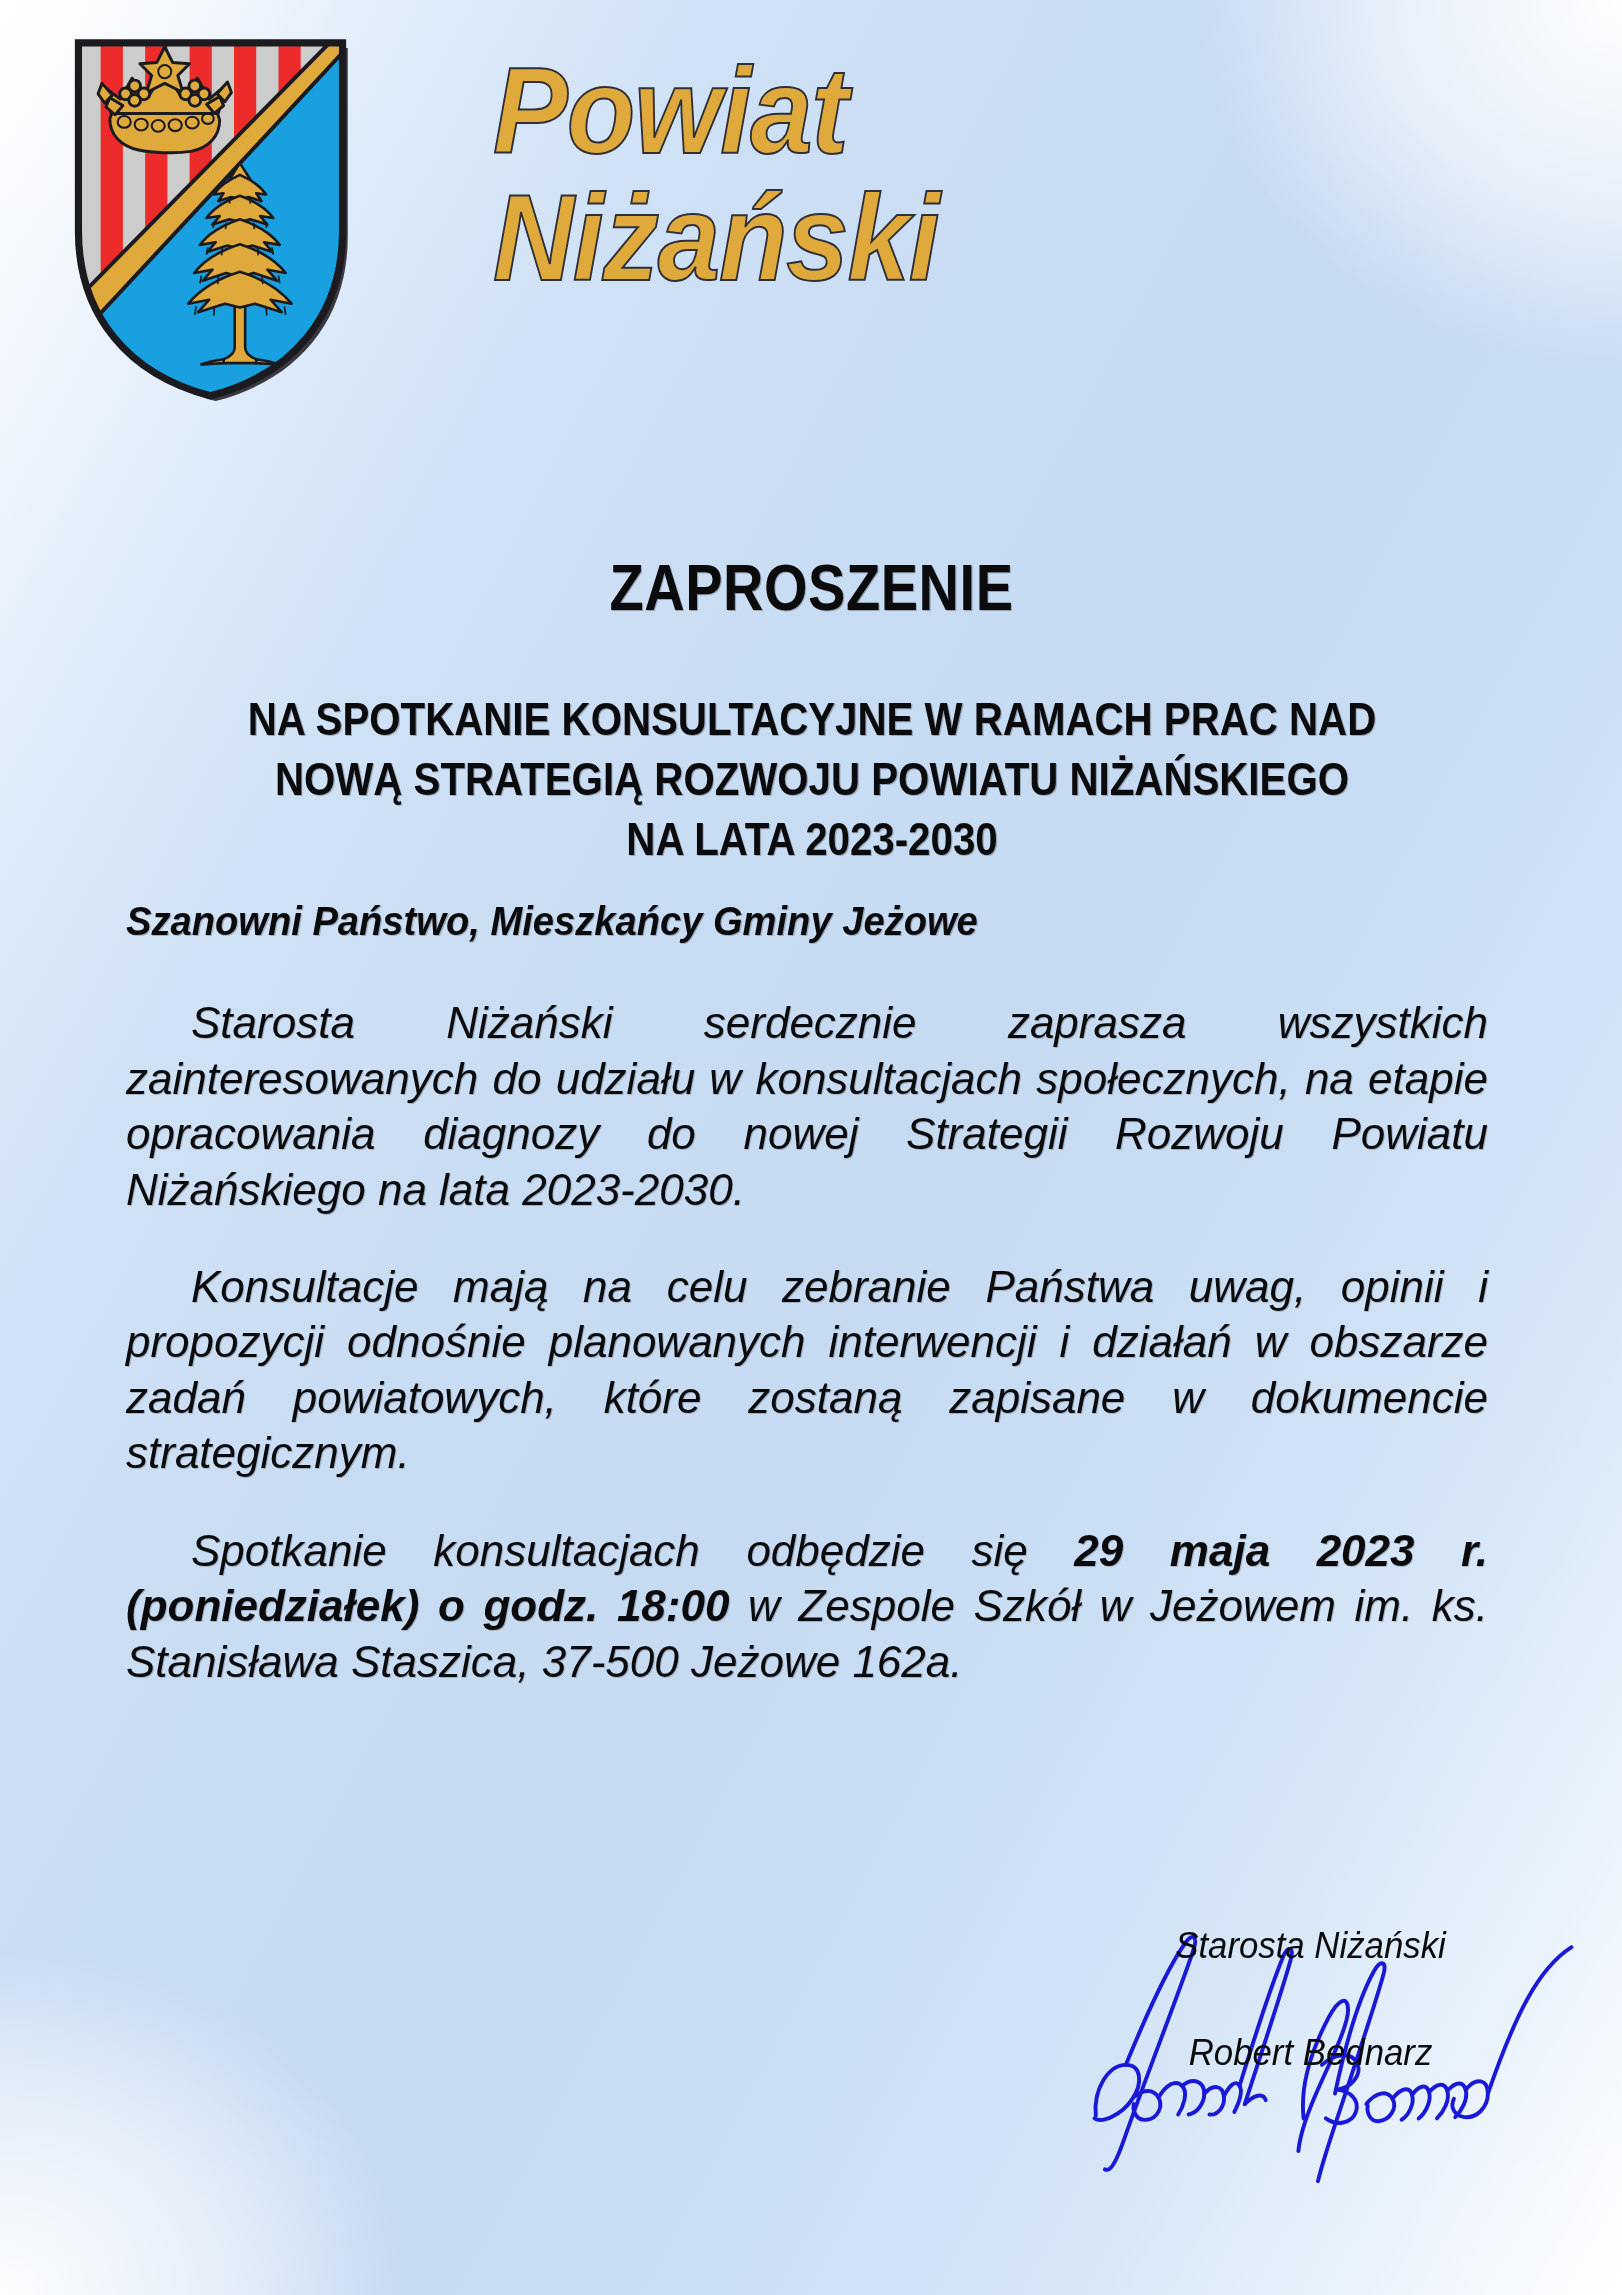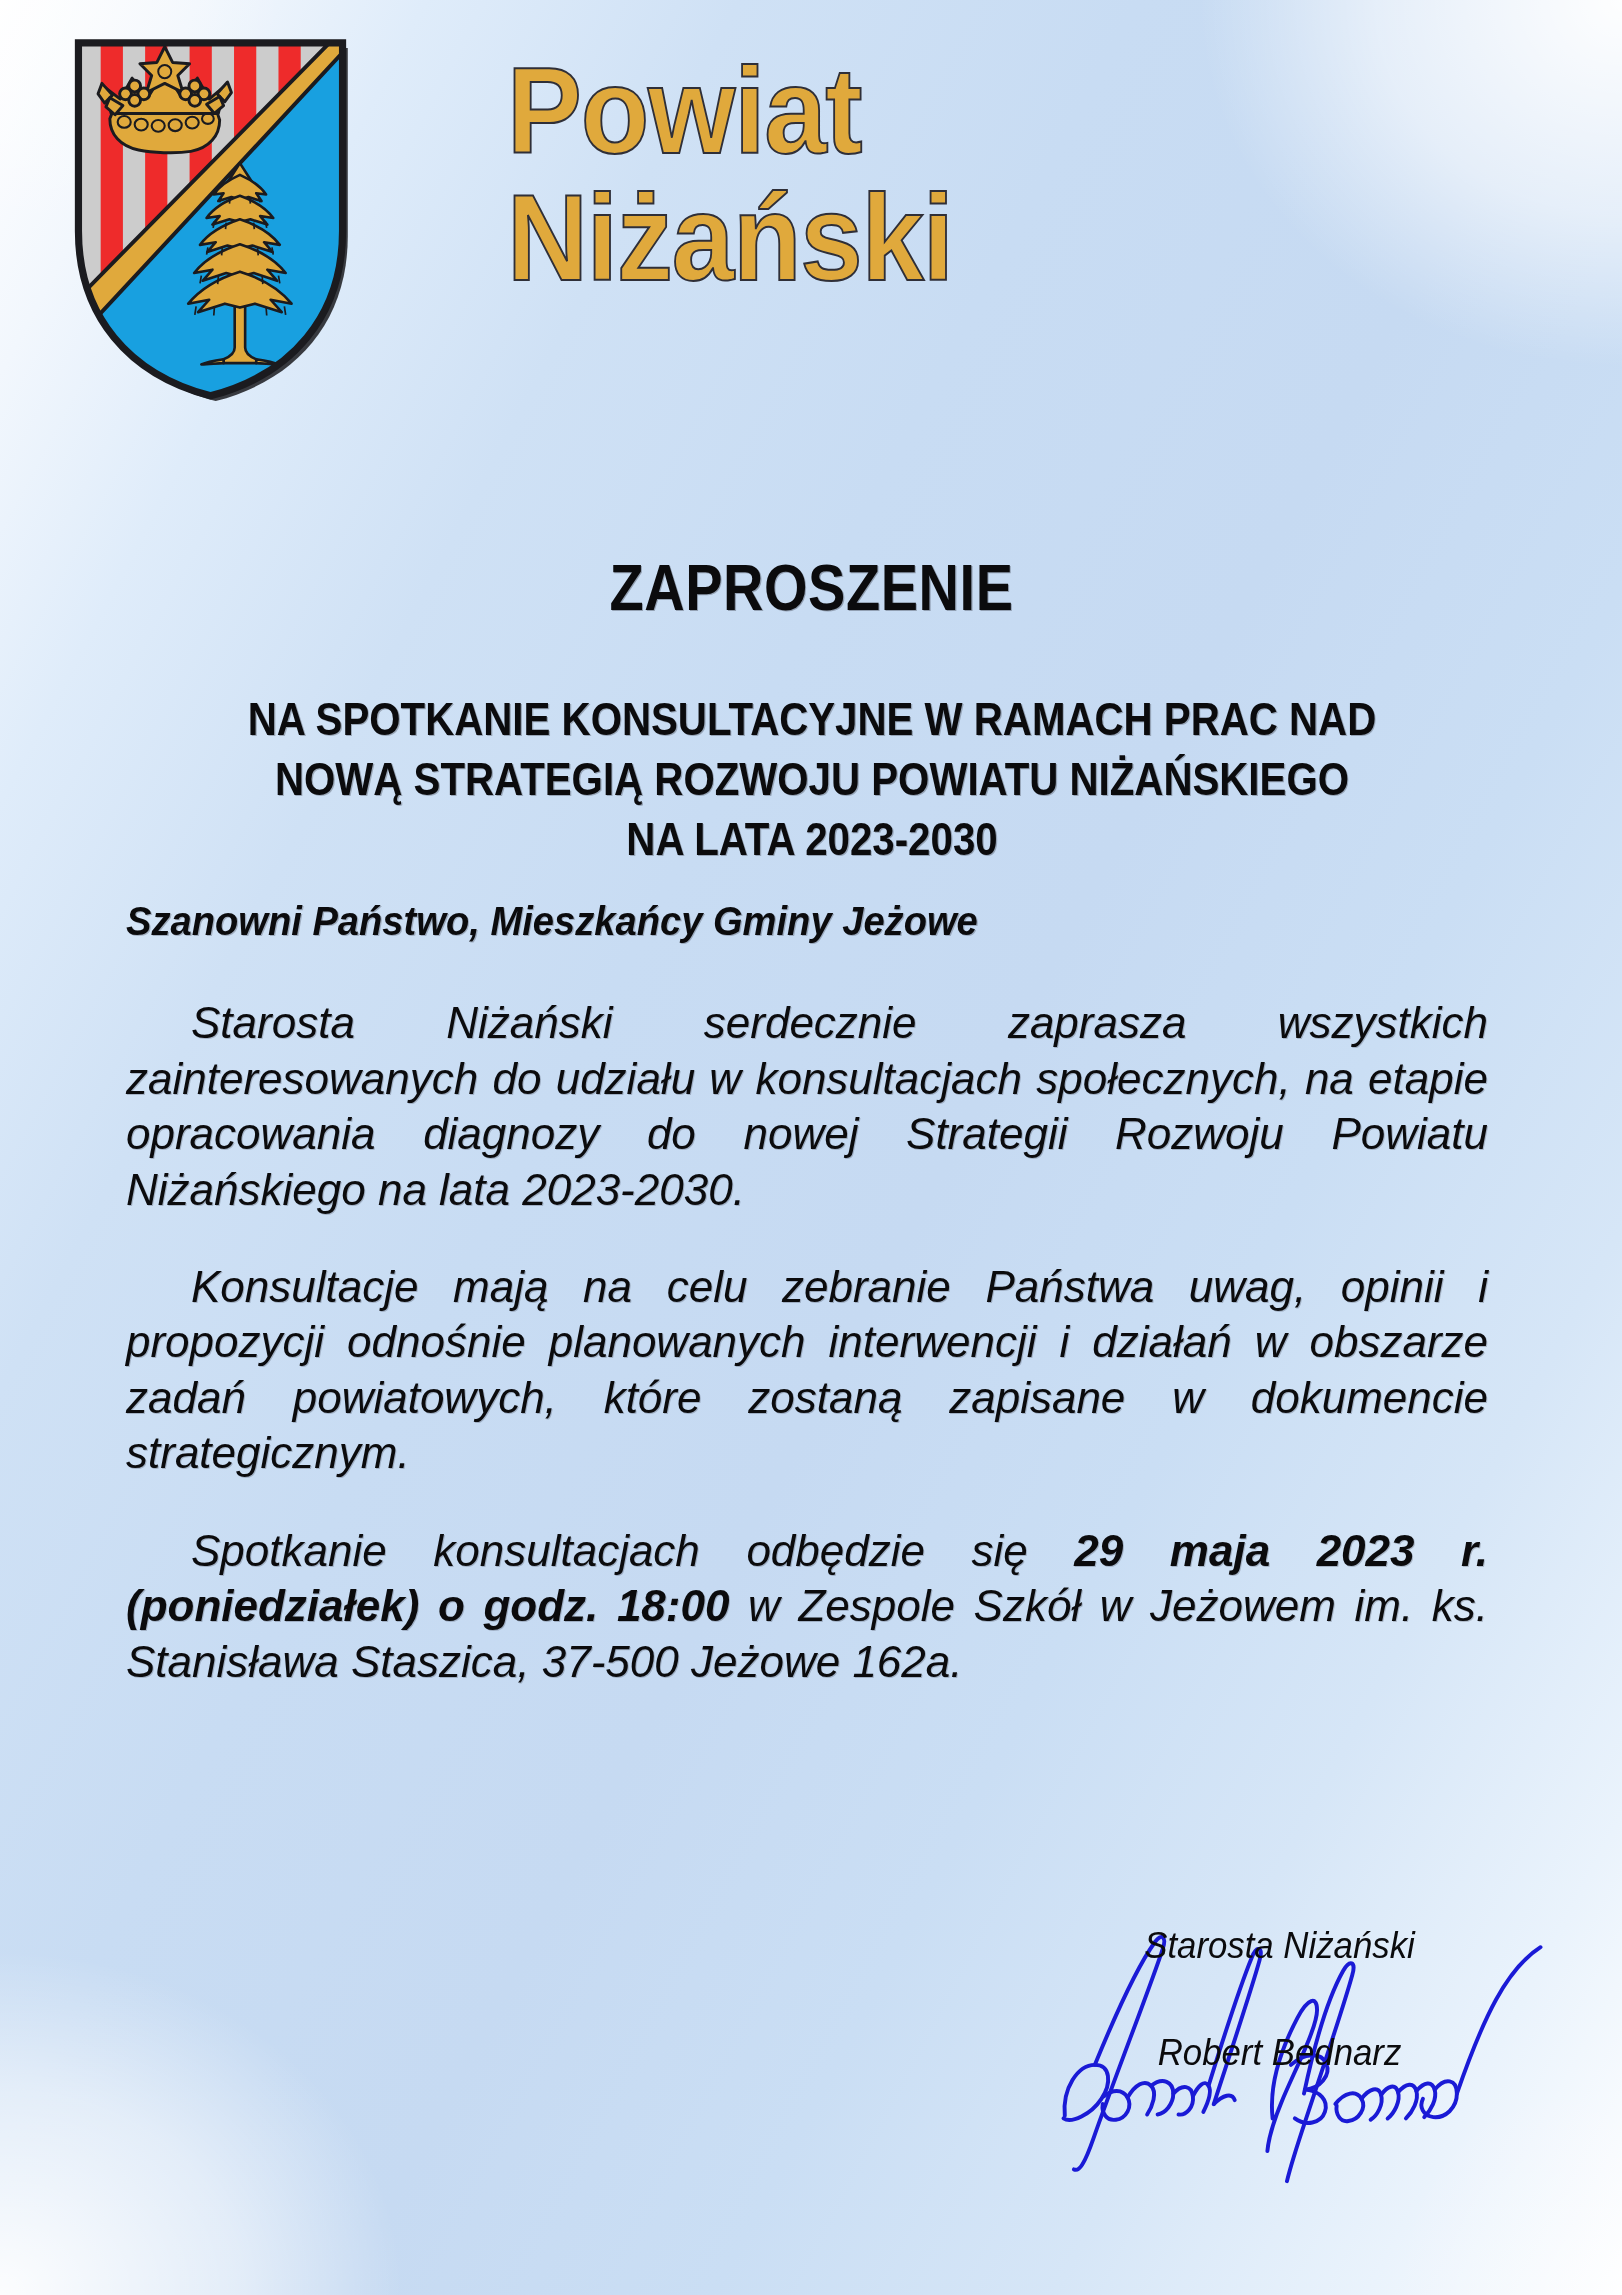--- a/index.html
+++ b/index.html
@@ -60,23 +60,24 @@
   }
   #coat-of-arms {
     position: absolute;
     left: 0;
     top: 0;
     width: 283px;
     height: 370px;
   }
   #logo-wordmark {
     position: absolute;
-    left: 438px;
+    left: 424px;
     top: 18.3px;
     width: 497px;
+    font-style: italic;
   }
   .logo-line {
     font-family: "Liberation Sans", sans-serif;
     font-weight: bold;
     font-size: 122px;
     line-height: 0.96;
     letter-spacing: -1.3px;
     color: #e0a93c;
     -webkit-text-stroke: 2px #2f2f38;
     text-rendering: optimizeLegibility;
@@ -149,21 +150,21 @@
     margin: 0 0 42px 0;
     text-indent: 65px;
     text-shadow: 1px 1px 0 rgba(20,20,30,0.22);
   }
   .para:last-child { margin-bottom: 0; }
   .para b { font-weight: bold; }
 
   
   #signature-block {
     position: absolute;
-    left: 1021px;
+    left: 1052px;
     top: 1924px;
     width: 517px;
     height: 275px;
   }
   .sig-role, .sig-name {
     position: absolute;
     width: 100%;
     text-align: center;
     font-style: italic;
     font-size: 37px;

